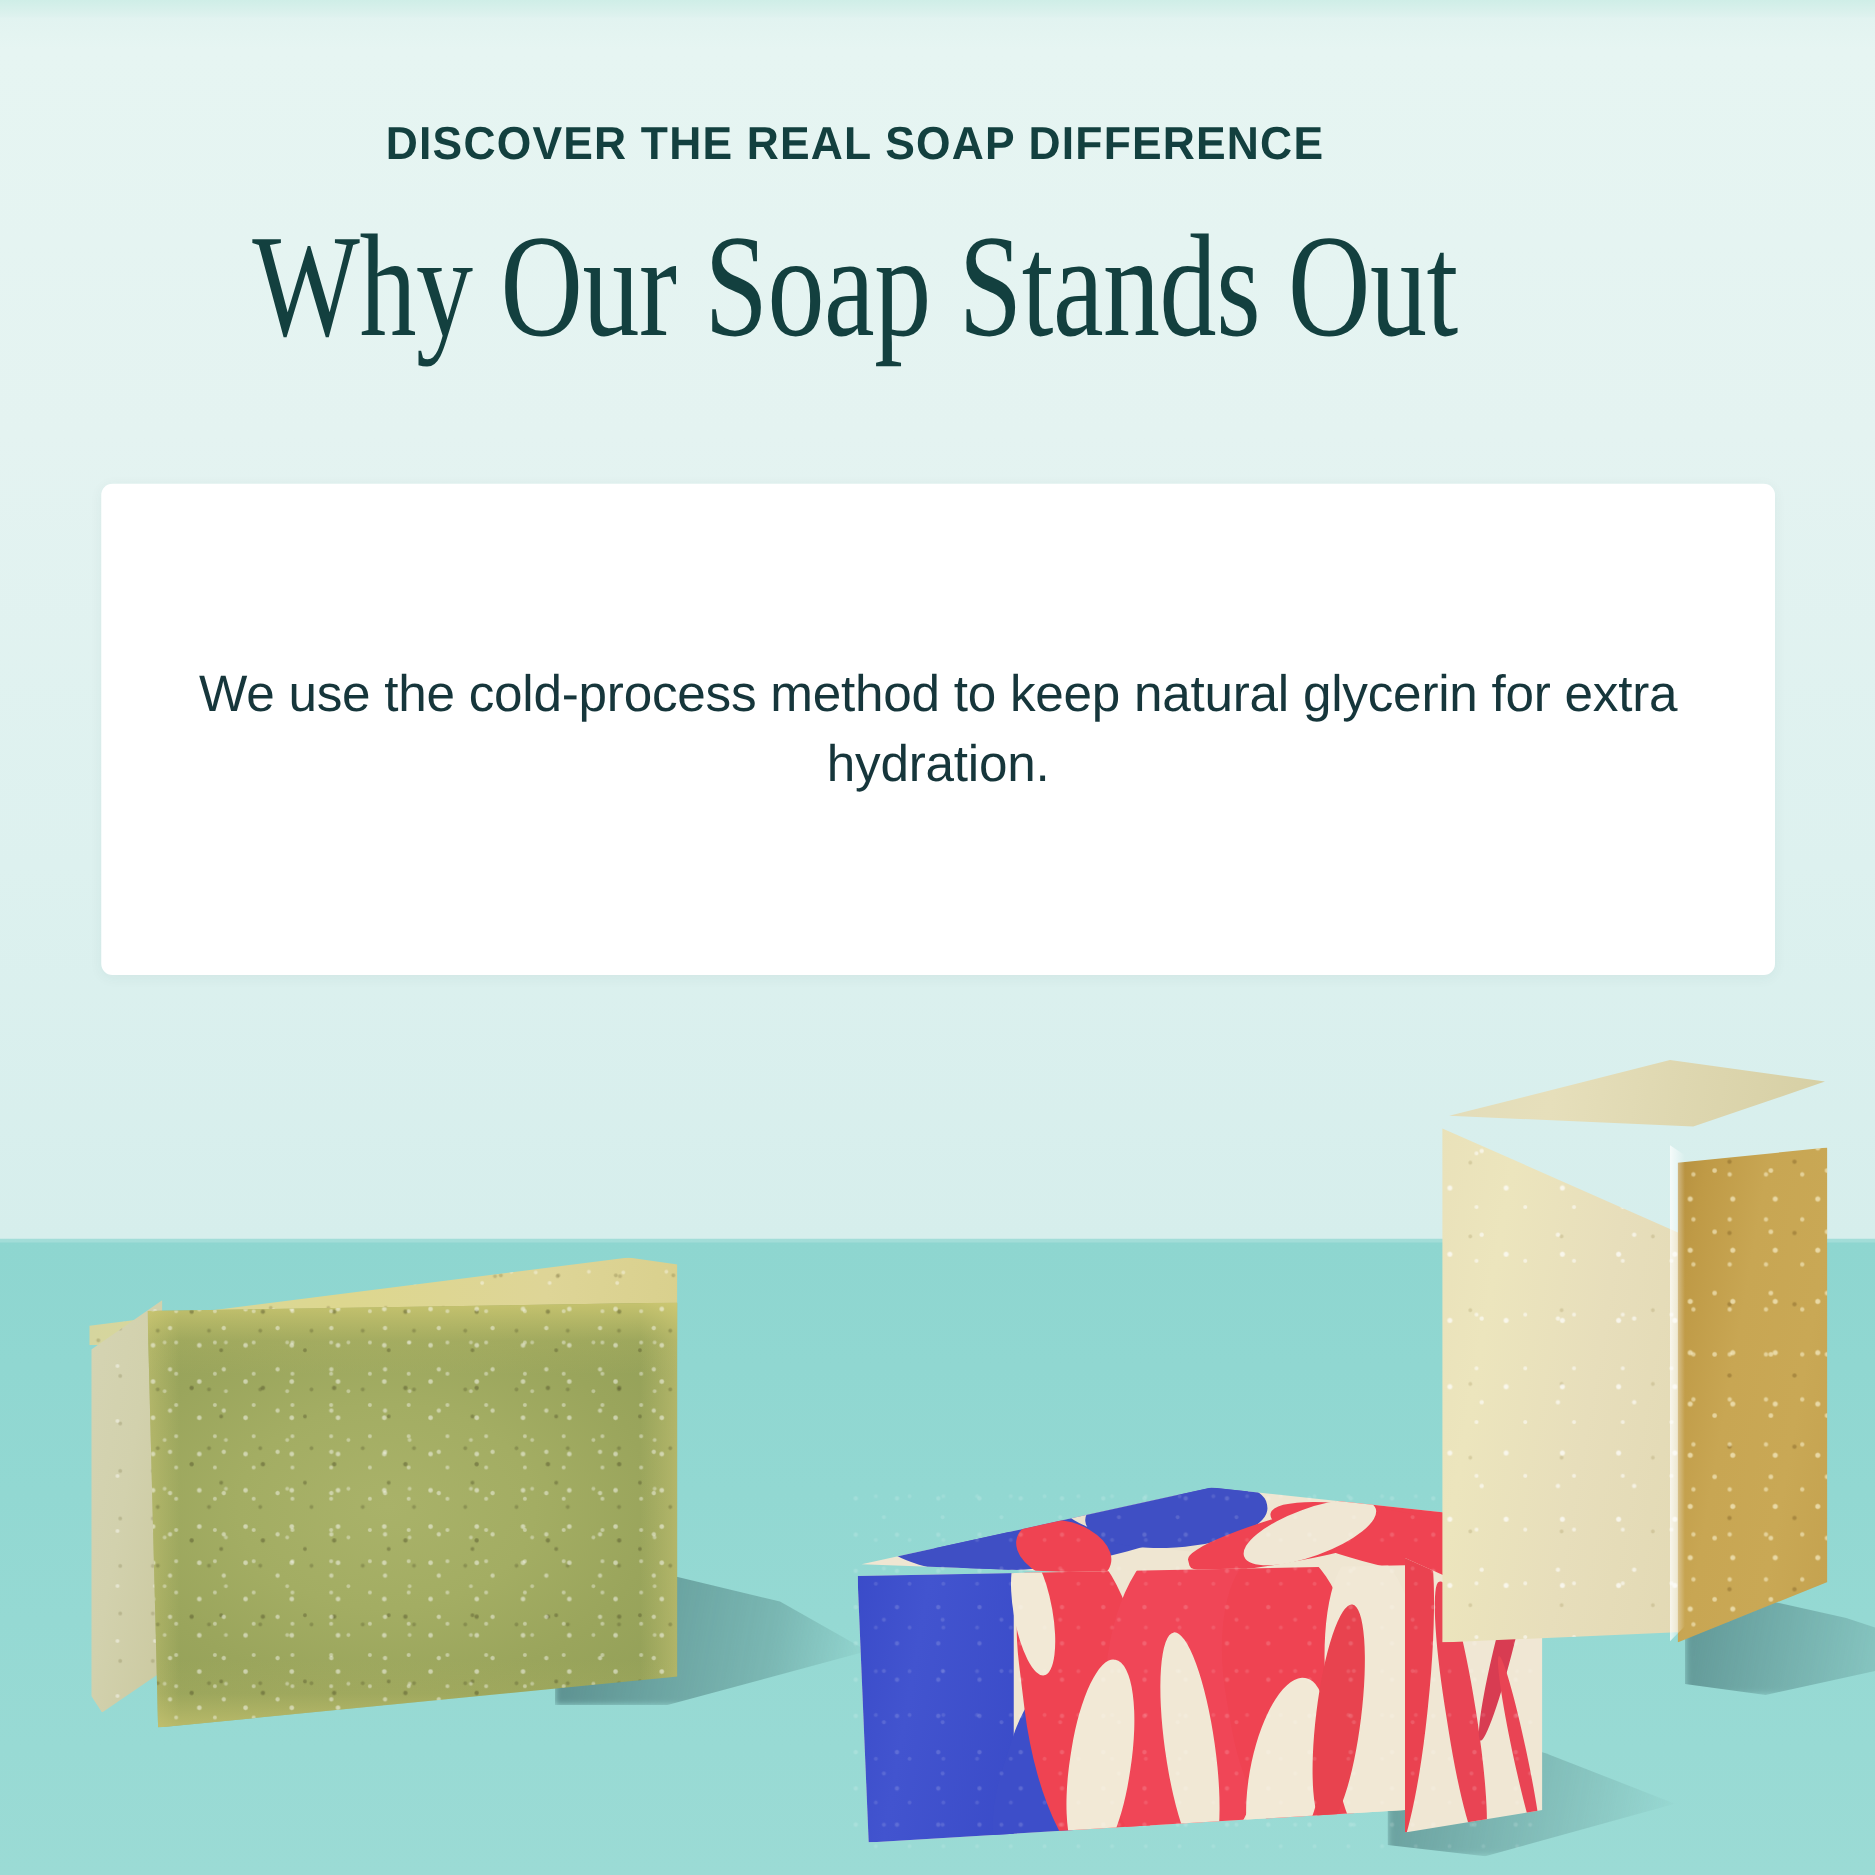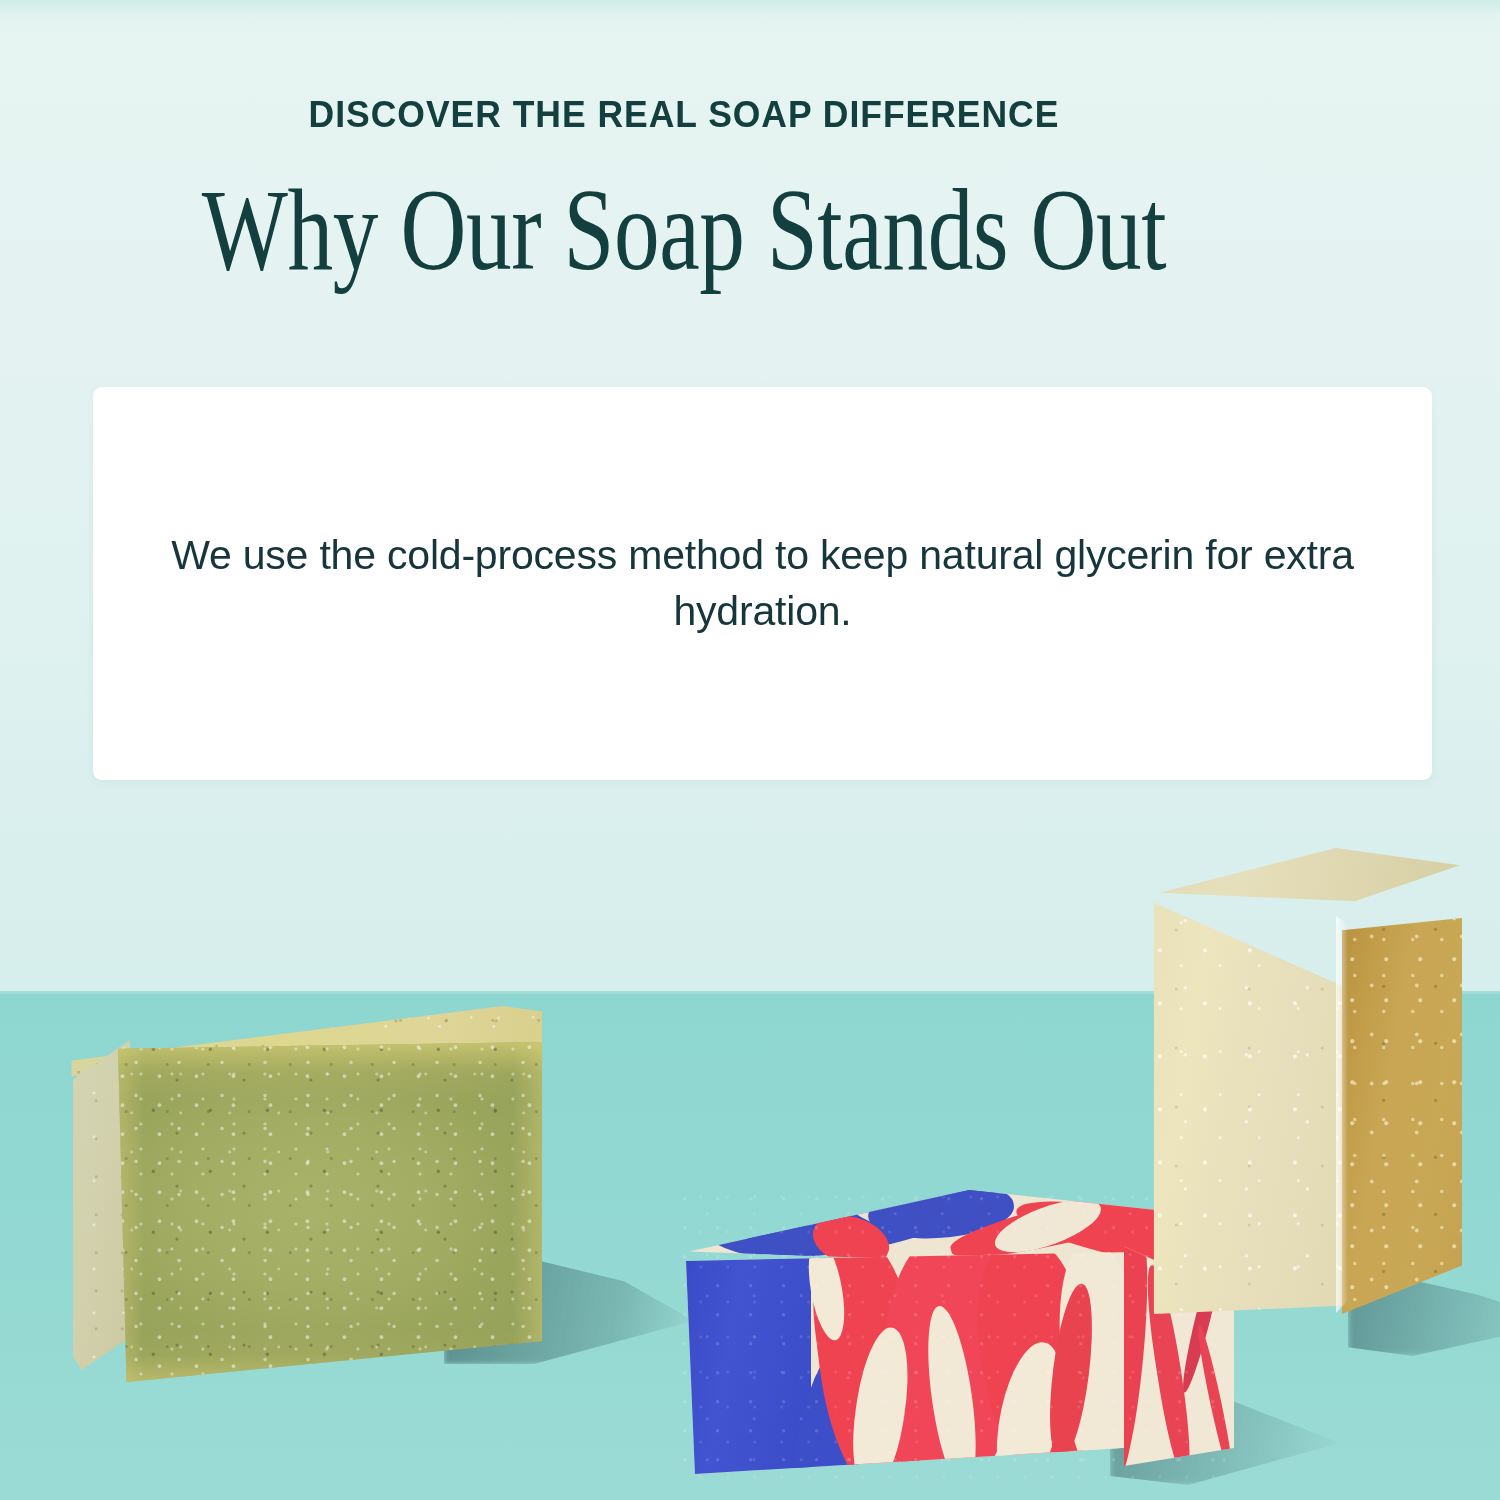--- a/index.html
+++ b/index.html
@@ -58,21 +58,20 @@
     line-height:1.05;
     transform:scaleX(.78);
   }
 
   
   .cards{
     position:absolute;left:81px;top:387px;
     width:1339px;height:393px;
     display:flex;
     gap:19px;
-    margin-left:12px;
   }
   .card{
     flex:1 1 0;
     background:#ffffff;
     border-radius:9px;
     box-shadow:0 2px 10px rgba(32,80,80,.055);
     display:flex;
     align-items:center;
     justify-content:center;
     padding:0 18px;

